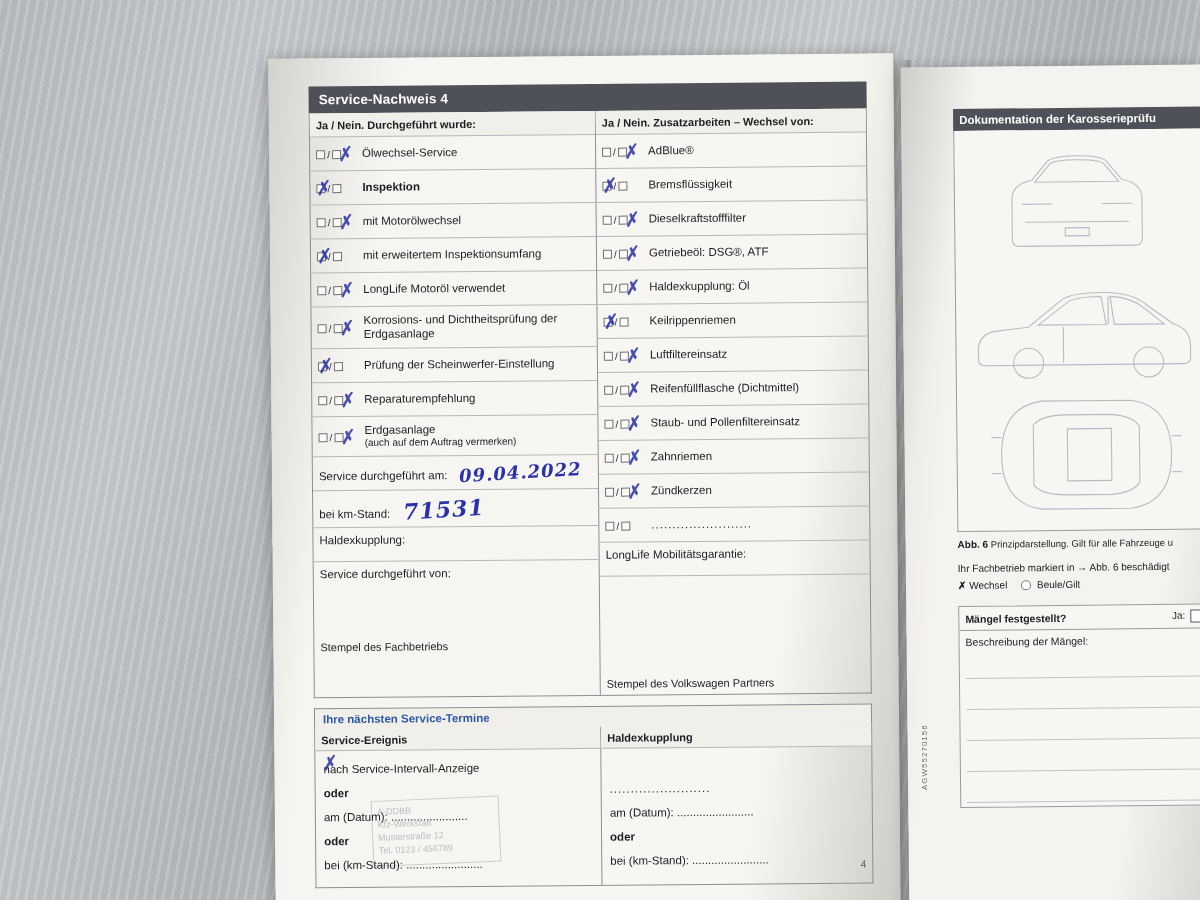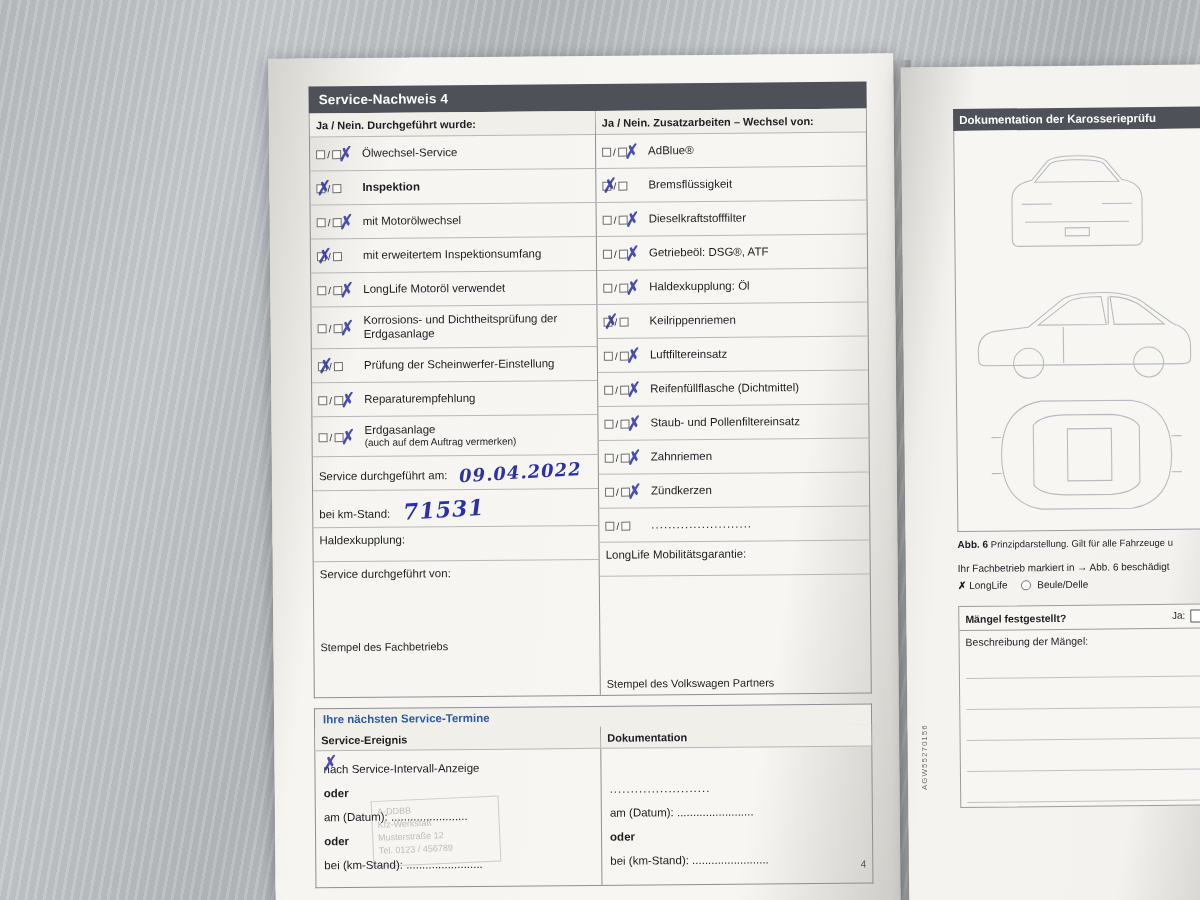--- a/index.html
+++ b/index.html
@@ -535,21 +535,21 @@
               <div class="ghost-stamp">
                 <div>A-DDBB</div>
                 <div>Kfz-Werkstatt</div>
                 <div>Musterstraße 12</div>
                 <div>Tel. 0123 / 456789</div>
               </div>
             </div>
           </div>
           <div class="col col-right">
             <div class="row col-head" style="min-height:22px">
-              <span>Dokumentation</span>
+              <span>Haldexkupplung</span>
             </div>
             <div style="padding:6px 8px 10px 8px;line-height:24px;position:relative">
               <div class="dots" style="margin-top:22px"><span>........................</span></div>
               <div><span>am (Datum): ........................</span></div>
               <div style="font-weight:bold"><span>oder</span></div>
               <div><span>bei (km-Stand): ........................</span></div>
               <div class="page-num">4</div>
             </div>
           </div>
         </div>
@@ -594,24 +594,24 @@
 
       <div class="fig-caption">
         <b>Abb. 6</b>
         <span>Prinzipdarstellung. Gilt für alle Fahrzeuge u</span>
       </div>
 
       <div class="legend">
         <div>Ihr Fachbetrieb markiert in → Abb. 6 beschädigt</div>
         <div>
           <span class="x">✗</span>
-          <span>LongLife</span>
+          <span>Wechsel</span>
           &nbsp;&nbsp;&nbsp;
           <span class="circle"></span>
-          <span>Beule/Delle</span>
+          <span>Beule/Gilt</span>
         </div>
       </div>
 
       <div class="defects">
         <div class="defects-head">
           <span>Mängel festgestellt?</span>
           <span class="ja">
             <span>Ja:</span><span class="chk"></span>
           </span>
         </div>

